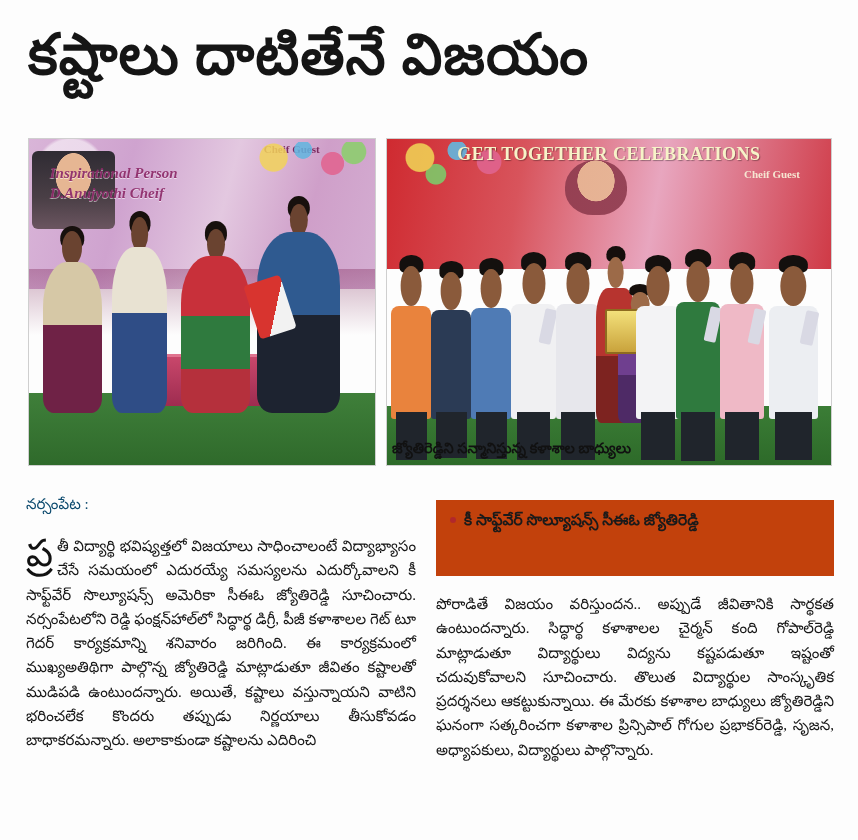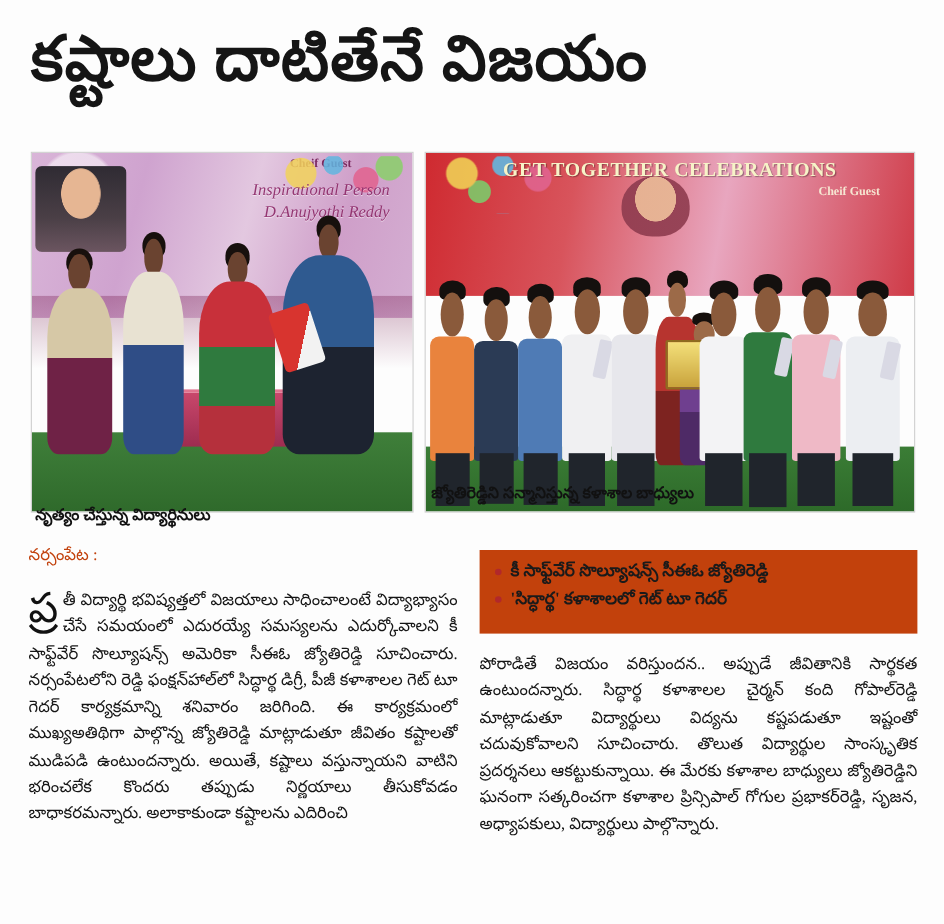--- a/index.html
+++ b/index.html
@@ -62,27 +62,26 @@
   .p-left .banner {
     background:
       radial-gradient(circle at 12% 22%, rgba(255,255,255,.55) 0 10%, rgba(255,255,255,0) 11%),
       linear-gradient(105deg,#d9b5d8 0%, #cfa3cf 28%, #e3c8e0 55%, #cf9fc9 78%, #d4aed2 100%);
   }
   .p-left .banner-text {
     position: absolute; left: 6%; top: 16%;
     width: 88%;
     font-family: "Liberation Serif", serif;
     font-style: italic;
-    font-weight: normal;
+    font-weight: bold;
     color: #8e2b6a;
     font-size: 15px;
     line-height: 1.35;
     text-shadow: 0 1px 0 rgba(255,255,255,.6);
     opacity: .92;
-    text-align: right;
   }
   .p-left .chief {
     position: absolute; right: 16%; top: 3%;
     font-family: "Liberation Serif", serif;
     font-size: 11px; color: #7a2a5f; font-weight: bold;
   }
   .p-left .headshot {
     position: absolute; left: 1%; top: 8%;
     width: 24%; height: 52%;
     border-radius: 6px;
@@ -241,21 +240,21 @@
   }
   .cap-left  { left: 32px; top: 460px; }
   .cap-right { left: 392px; top: 440px; }
 
   
   .dateline {
     position: absolute;
     left: 26px; top: 496px;
     font-family: "Liberation Serif", serif;
     font-size: 15px;
-    color: #c2410c;
+    color: #0c4a6e;
   }
 
   
   .highlight {
     position: absolute;
     left: 436px; top: 500px;
     width: 398px; height: 76px;
     background: #c2410c;
     padding: 8px 10px 8px 12px;
   }
@@ -309,21 +308,21 @@
   <div class="photos">
 
     <div class="photo left p-left">
       <div class="stage-bg">
         <div class="banner">
           <div class="chief">Cheif Guest</div>
           <div class="stage-deco"></div>
           <div class="headshot"></div>
           <div class="banner-text">
             <div>Inspirational Person</div>
-            <div>D.Anujyothi Reddy</div>
+            <div>D.Anujyothi Cheif</div>
           </div>
         </div>
         <div class="curtain"></div>
         <div class="floor"></div>
         <div class="table"></div>
 
         <div class="dancer d1">
           <div class="d-hair"></div>
           <div class="d-head"></div>
           <div class="d-body"></div>
@@ -429,29 +428,27 @@
             <div class="face"></div>
             <div class="shirt">
               <div class="sash"></div>
             </div>
             <div class="pants"></div>
           </div>
       </div>
     </div>
   </div>
 
-  <div class="caption cap-left">నృత్యం చేస్తున్న విద్యార్థినులు</div>
   <div class="caption cap-right">జ్యోతిరెడ్డిని సన్మానిస్తున్న కళాశాల బాధ్యులు</div>
 
   <div class="dateline">నర్సంపేట :</div>
 
   <div class="highlight">
     <ul>
       <li>కీ సాఫ్ట్‌వేర్ సొల్యూషన్స్ సీఈఓ జ్యోతిరెడ్డి</li>
-      <li>'సిద్ధార్థ' కళాశాలలో గెట్ టూ గెదర్</li>
     </ul>
   </div>
 
   <div class="col col-1">
     <span class="dropcap">ప్ర</span><span>తీ విద్యార్థి భవిష్యత్తలో విజయాలు సాధించాలంటే విద్యాభ్యాసం చేసే సమయంలో ఎదురయ్యే సమస్యలను ఎదుర్కోవాలని కీ సాఫ్ట్‌వేర్ సొల్యూషన్స్ అమెరికా సీఈఓ జ్యోతిరెడ్డి సూచించారు. నర్సంపేటలోని రెడ్డి ఫంక్షన్‌హాల్‌లో సిద్ధార్థ డిగ్రీ, పీజీ కళాశాలల గెట్ టూ గెదర్ కార్యక్రమాన్ని శనివారం జరిగింది. ఈ కార్యక్రమంలో ముఖ్యఅతిథిగా పాల్గొన్న జ్యోతిరెడ్డి మాట్లాడుతూ జీవితం కష్టాలతో ముడిపడి ఉంటుందన్నారు. అయితే, కష్టాలు వస్తున్నాయని వాటిని భరించలేక కొందరు తప్పుడు నిర్ణయాలు తీసుకోవడం బాధాకరమన్నారు. అలాకాకుండా కష్టాలను ఎదిరించి</span>
   </div>
   <div class="col col-2">
     <span>పోరాడితే విజయం వరిస్తుందన.. అప్పుడే జీవితానికి సార్థకత ఉంటుందన్నారు. సిద్ధార్థ కళాశాలల చైర్మన్ కంది గోపాల్‌రెడ్డి మాట్లాడుతూ విద్యార్థులు విద్యను కష్టపడుతూ ఇష్టంతో చదువుకోవాలని సూచించారు. తొలుత విద్యార్థుల సాంస్కృతిక ప్రదర్శనలు ఆకట్టుకున్నాయి. ఈ మేరకు కళాశాల బాధ్యులు జ్యోతిరెడ్డిని ఘనంగా సత్కరించగా కళాశాల ప్రిన్సిపాల్ గోగుల ప్రభాకర్‌రెడ్డి, సృజన, అధ్యాపకులు, విద్యార్థులు పాల్గొన్నారు.</span>
   </div>
 

